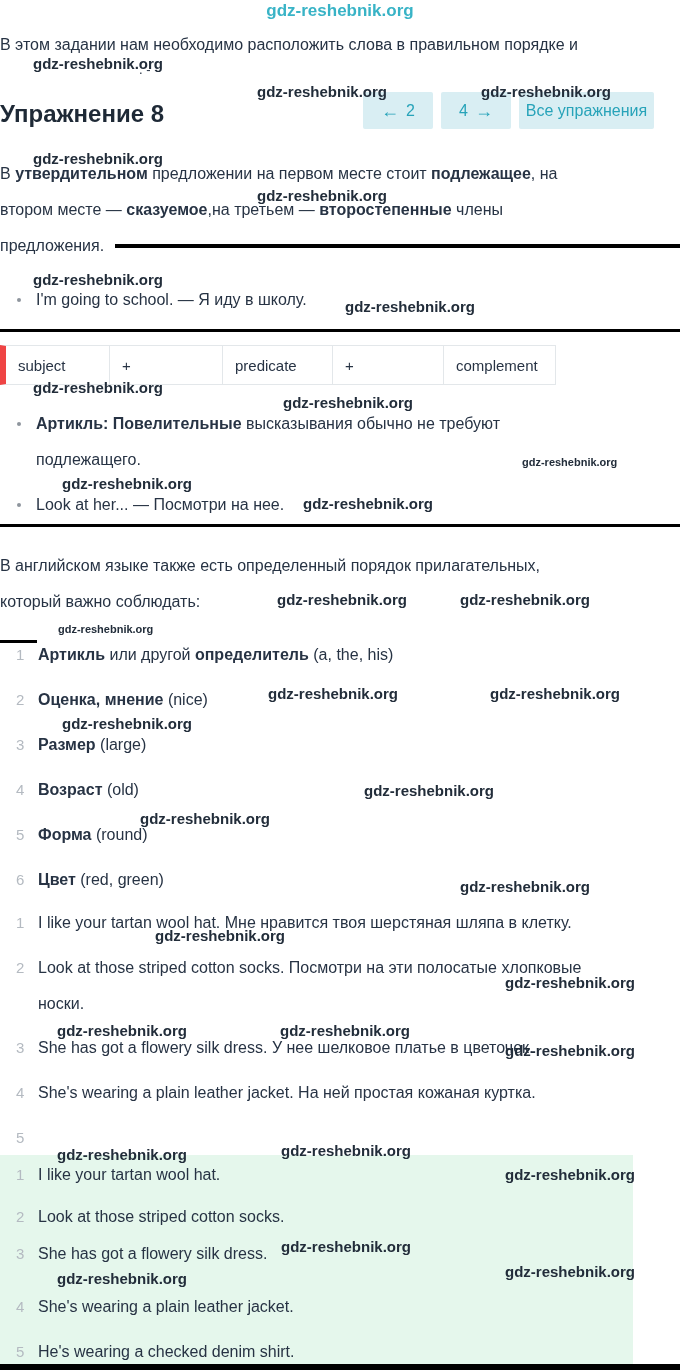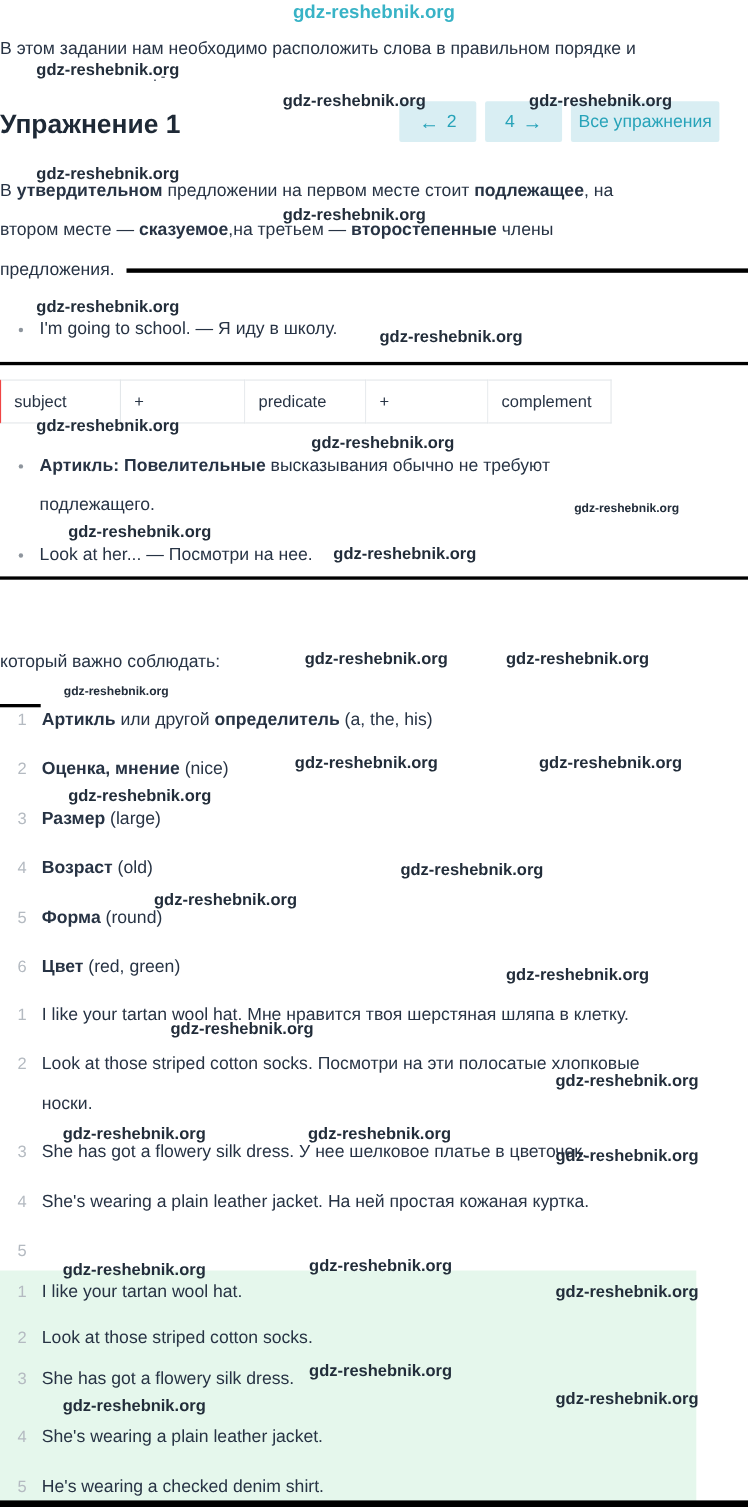--- a/index.html
+++ b/index.html
@@ -16,40 +16,40 @@
   .btn { position:absolute; height:37px; background:#d9eef3; color:#27a3b9; border:none; border-radius:2px;
          display:flex; align-items:center; justify-content:center; gap:7px;
          font-family:inherit; font-size:16px; cursor:pointer; white-space:nowrap; }
   .btn .arr { font-size:18px; line-height:1; }
   .bar { position:absolute; background:#000; }
   .dot { position:absolute; width:4px; height:4px; border-radius:50%; background:#8e959d; }
   .num { position:absolute; font-size:15px; color:#b4bac1; white-space:nowrap; }
   .tbl { position:absolute; left:0; top:345px; display:flex; }
   .cell { height:40px; border:1px solid #e3e7ea; border-left:none; display:flex; align-items:center;
           padding-left:12px; font-size:15px; background:#fff; color:#273344; }
-  .cell:first-child { border-left:1px solid #ef4444; }
+  .cell:first-child { border-left:6px solid #ef4444; }
   .green { position:absolute; left:0; top:1155px; width:633px; height:215px; background:#e5f7ec; }
 </style>
 </head>
 <body>
 
 <div class="page">
 
   <div class="green"></div>
 
   <div class="bar" style="left:115px;top:244px;width:565px;height:4px"></div>
   <div class="bar" style="left:0;top:329px;width:680px;height:3px"></div>
   <div class="bar" style="left:0;top:524px;width:680px;height:3px"></div>
   <div class="bar" style="left:0;top:640px;width:37px;height:3px"></div>
   <div class="bar" style="left:0;top:1364px;width:680px;height:6px"></div>
 
   <div class="txt" style="left:0;top:36px">В этом задании нам необходимо расположить слова в правильном порядке и</div>
   <div class="txt sm" style="left:139px;top:62px">. -</div>
 
-  <h1 class="title" style="left:0;top:100px">Упражнение 1</h1>
+  <h1 class="title" style="left:0;top:100px">Упражнение 8</h1>
   <button class="btn" style="left:363px;top:92px;width:70px">
     <span class="arr">←</span>
     <span>2</span>
   </button>
   <button class="btn" style="left:441px;top:92px;width:70px">
     <span>4</span>
     <span class="arr">→</span>
   </button>
   <button class="btn" style="left:519px;top:92px;width:135px">
     <span>Все упражнения</span>
@@ -70,20 +70,21 @@
     <div class="cell" style="width:112px">complement</div>
   </div>
 
   <span class="dot" style="left:17px;top:422px"></span>
   <div class="txt" style="left:36px;top:415px"><span class="b">Артикль: </span><span class="b">Повелительные</span><span> высказывания обычно не требуют</span></div>
   <div class="txt" style="left:36px;top:451px">подлежащего.</div>
 
   <span class="dot" style="left:17px;top:503px"></span>
   <div class="txt" style="left:36px;top:496px">Look at her... — Посмотри на нее.</div>
 
+  <div class="txt" style="left:0;top:557px">В английском языке также есть определенный порядок прилагательных,</div>
   <div class="txt" style="left:0;top:593px">который важно соблюдать:</div>
 
   <span class="num" style="left:16px;top:646px">1</span>
   <div class="txt" style="left:38px;top:646px"><span class="b">Артикль</span><span> или другой </span><span class="b">определитель</span><span> (a, the, his)</span></div>
 
   <span class="num" style="left:16px;top:691px">2</span>
   <div class="txt" style="left:38px;top:691px"><span class="b">Оценка, мнение</span><span> (nice)</span></div>
 
   <span class="num" style="left:16px;top:736px">3</span>
   <div class="txt" style="left:38px;top:736px"><span class="b">Размер</span><span> (large)</span></div>

